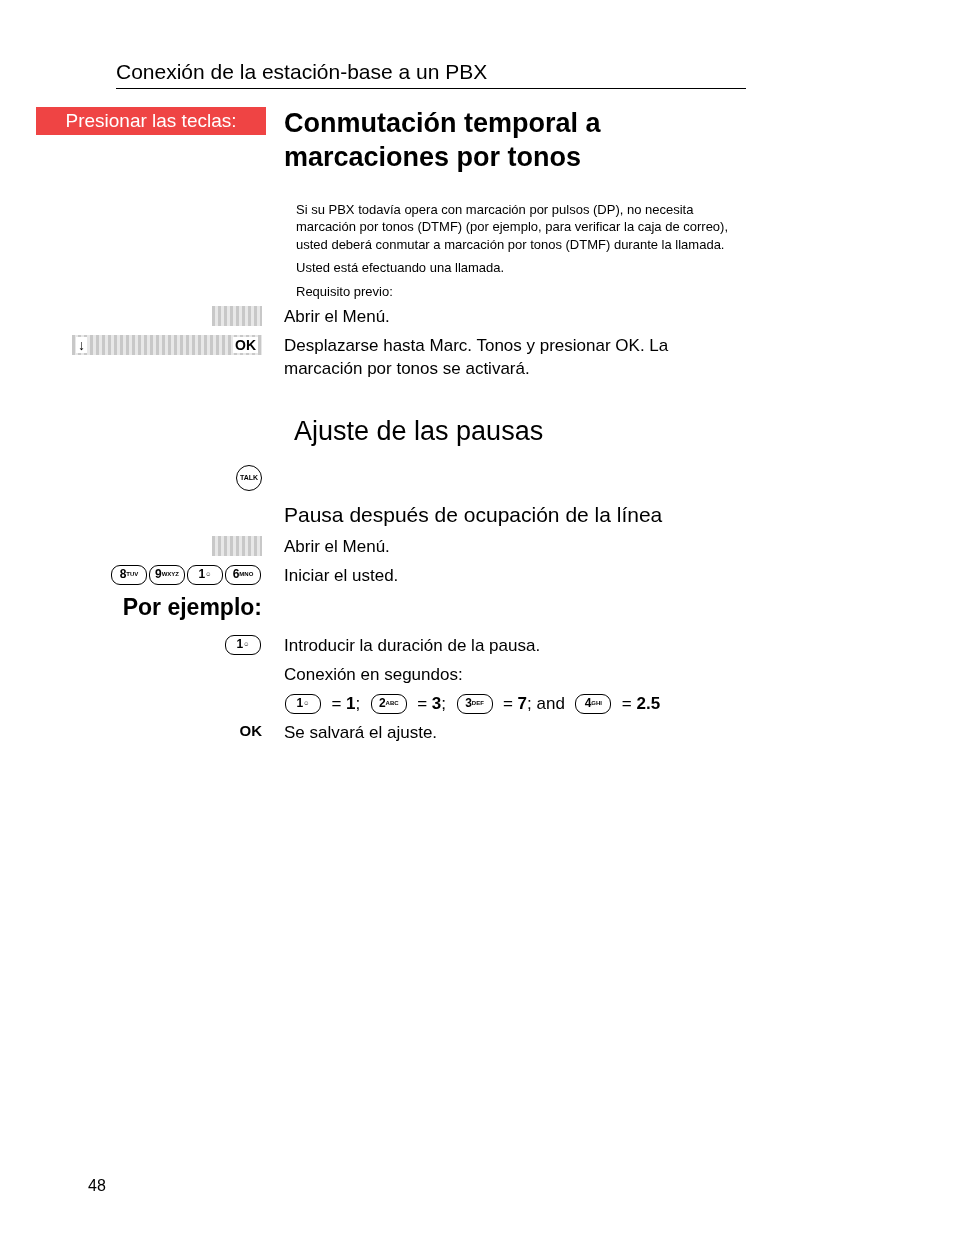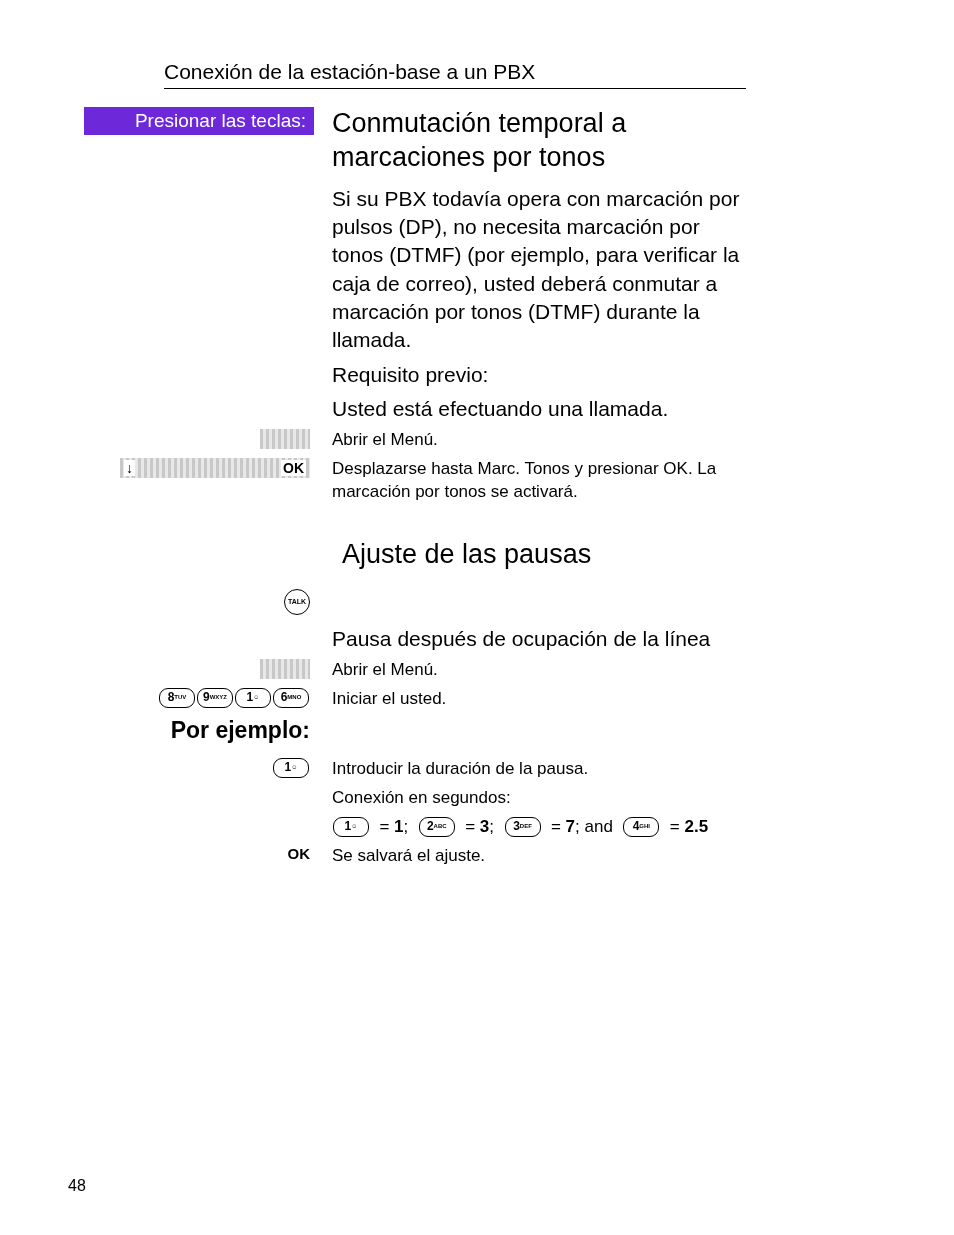--- a/index.html
+++ b/index.html
@@ -4,21 +4,21 @@
 <style>
   body {
     margin: 0;
     padding: 0;
     background: #fff;
     font-family: Arial, Helvetica, sans-serif;
     color: #000;
     width: 954px;
   }
   .page {
-    padding: 60px 80px 40px 84px;
+    padding: 60px 80px 40px 36px;
     box-sizing: border-box;
     width: 826px;
     min-height: 1235px;
     position: relative;
   }
   .header-title {
     font-size: 21px;
     font-weight: 400;
     border-bottom: 1px solid #000;
     padding-bottom: 4px;
@@ -28,48 +28,48 @@
   .columns {
     display: flex;
     align-items: flex-start;
   }
   .left-col {
     width: 230px;
     flex: 0 0 230px;
     margin-right: 18px;
   }
   .left-header {
-    background: #6d28d9;
+    background: #ef4444;
     color: #fff;
     font-size: 19px;
     padding: 3px 8px 3px 8px;
-    text-align: right;
+    text-align: center;
   }
   .right-col {
     flex: 1;
   }
   h1.section {
     font-size: 27px;
-    font-weight: 400;
-    margin: 0 0 10px 0;
+    font-weight: 700;
+    margin: 0 0 26px 0;
     line-height: 1.25;
   }
   h2.section {
     font-size: 27px;
     font-weight: 400;
     margin: 18px 0 8px 0;
   }
   h3.sub {
     font-size: 21px;
     font-weight: 400;
     margin: 14px 0 4px 0;
   }
   p {
-    font-size: 21px;
-    margin: 6px 0;
+    font-size: 13px;
+    margin: 6px 12px;
     line-height: 1.35;
   }
   .row {
     display: flex;
     align-items: flex-start;
     margin-bottom: 6px;
   }
   .row .cue {
     width: 230px;
     flex: 0 0 230px;
@@ -137,41 +137,41 @@
     font-weight: bold;
   }
   .por-ej {
     font-size: 23px;
     font-weight: bold;
   }
   .inline-keys { white-space: nowrap; }
   .page-num {
     position: absolute;
     bottom: 40px;
-    left: 68px;
+    left: 88px;
     font-size: 16px;
   }
   .eqline { font-size:17px; }
   .eqline b { font-weight:bold; }
 </style>
 </head>
 <body>
 
 <div class="page">
   <div class="header-title">Conexión de la estación-base a un PBX</div>
 
   <div class="columns">
     <div class="left-col">
       <div class="left-header">Presionar las teclas:</div>
     </div>
     <div class="right-col">
       <h1 class="section">Conmutación temporal a marcaciones por tonos</h1>
       <p>Si su PBX todavía opera con marcación por pulsos (DP), no necesita marcación por tonos (DTMF) (por ejemplo, para verificar la caja de correo), usted deberá conmutar a marcación por tonos (DTMF) durante la llamada.</p>
+      <p>Usted está efectuando una llamada.</p>
       <p>Requisito previo:</p>
-      <p>Usted está efectuando una llamada.</p>
     </div>
   </div>
 
   <div class="row">
     <div class="cue">
       <span class="menu-bar"></span>
     </div>
     <div class="body">Abrir el Menú.</div>
   </div>
 

